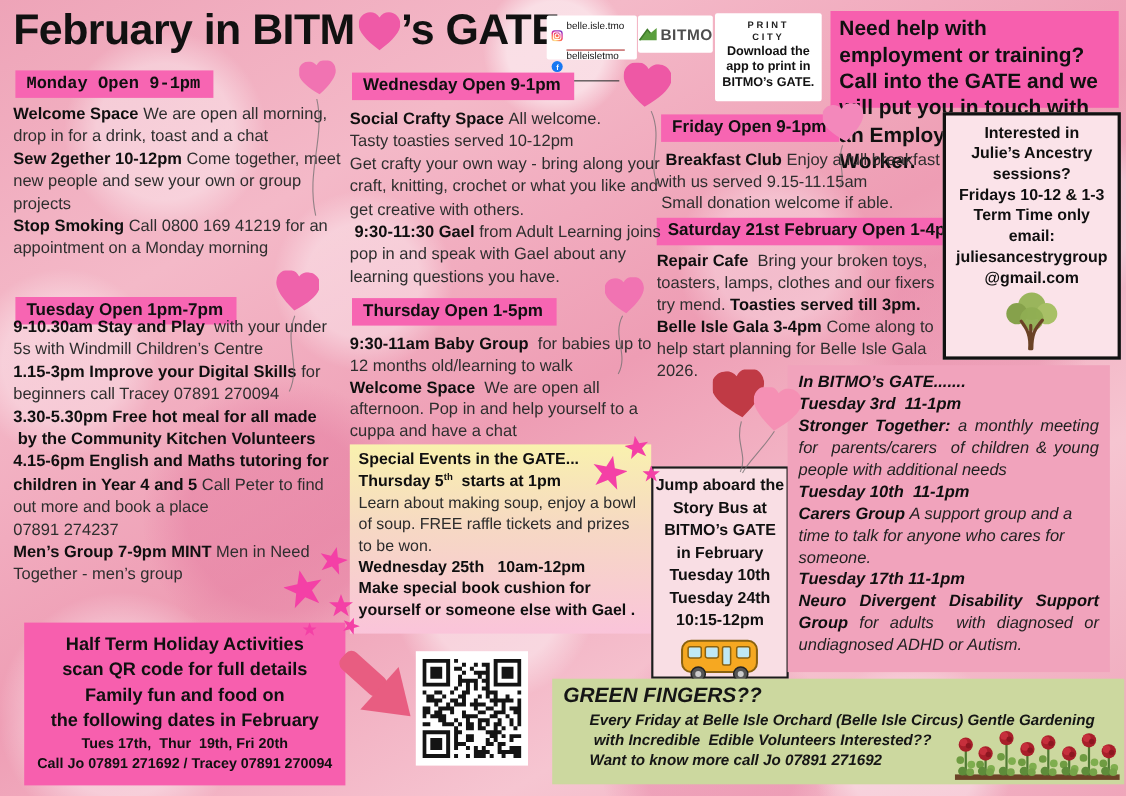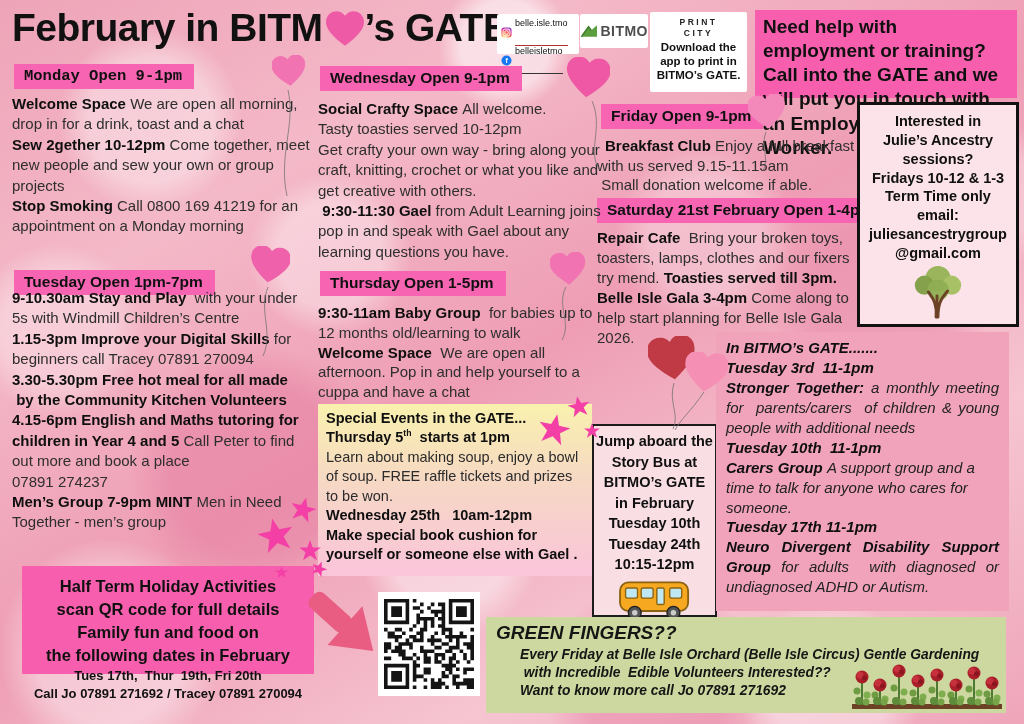--- a/index.html
+++ b/index.html
@@ -48,24 +48,24 @@
   .b{font-weight:700;color:#0f0f0f;}
   sup{font-size:.6em;}
   
   .special-box{left:318px;top:404px;width:274px;height:172px;box-sizing:border-box;padding:5px 8px;background:linear-gradient(180deg,#f9f1ae 0%,#f6d8c4 45%,#fac4da 100%);font-size:14.5px;line-height:1.34;z-index:2;}
   .special-box p{margin:0;white-space:pre-wrap;}
   .storybus{left:592px;top:424px;width:125px;height:193px;box-sizing:border-box;background:#f9dee4;border:2px solid #1c1c1c;text-align:center;padding-top:5px;font-size:14.5px;font-weight:700;line-height:1.42;color:#101010;z-index:2;}
   .julies{left:857px;top:102px;width:162px;height:225px;box-sizing:border-box;background:#fbe3e9;border:3px solid #111;text-align:center;padding-top:7px;font-size:14.5px;font-weight:700;line-height:1.3;color:#101010;z-index:2;}
   .inbitmo{left:716px;top:332px;width:293px;height:279px;box-sizing:border-box;background:#f1a3bc;padding:6px 10px;font-style:italic;font-size:15px;line-height:1.33;color:#222;z-index:2;}
   .inbitmo p{margin:0;white-space:pre-wrap;}
   .inbitmo p.j{text-align:justify;}
-  .halfterm{left:22px;top:566px;width:292px;height:108px;box-sizing:border-box;background:#f75fae;text-align:center;padding-top:9px;color:#101010;z-index:2;}
+  .halfterm{left:22px;top:566px;width:292px;height:148px;box-sizing:border-box;background:#f75fae;text-align:center;padding-top:9px;color:#101010;z-index:2;}
   .halfterm .big{font-size:16.5px;font-weight:800;line-height:1.4;}
   .halfterm .small{font-size:13px;font-weight:600;line-height:1.35;white-space:pre-wrap;}
-  .greenfingers{left:486px;top:617px;width:520px;height:96px;box-sizing:border-box;background:#ccd89f;padding:4px 10px;font-style:italic;color:#151515;z-index:2;}
+  .greenfingers{left:502px;top:617px;width:520px;height:96px;box-sizing:border-box;background:#ccd89f;padding:4px 10px;font-style:italic;color:#151515;z-index:2;}
   .gf-title{font-size:19px;font-weight:800;line-height:1.3;}
   .gf-line{font-size:13.8px;font-weight:700;line-height:1.32;white-space:pre;margin-left:24px;}
   .qrbox{left:378px;top:592px;width:102px;height:104px;box-sizing:border-box;background:#fff;padding:6px;z-index:2;}
   
   .decor{position:absolute;z-index:3;pointer-events:none;}
   .strings{left:0;top:0;z-index:3;pointer-events:none;}
 </style>
 </head>
 <body>
 

